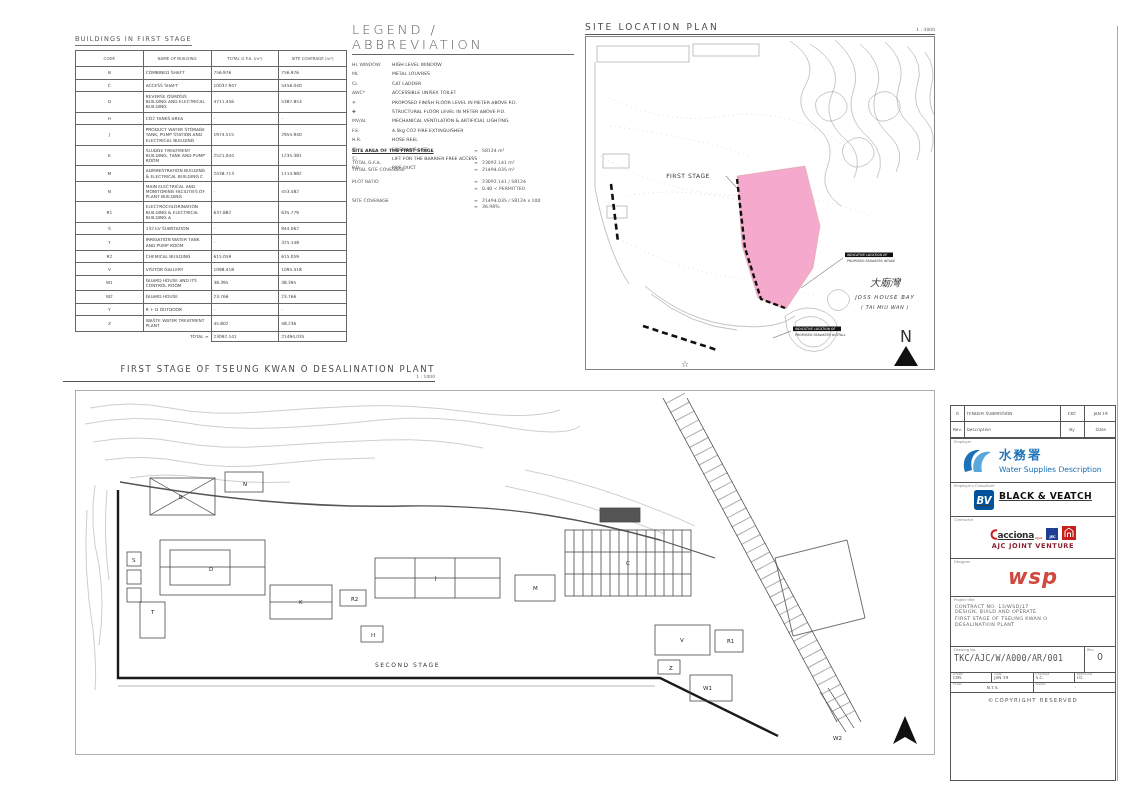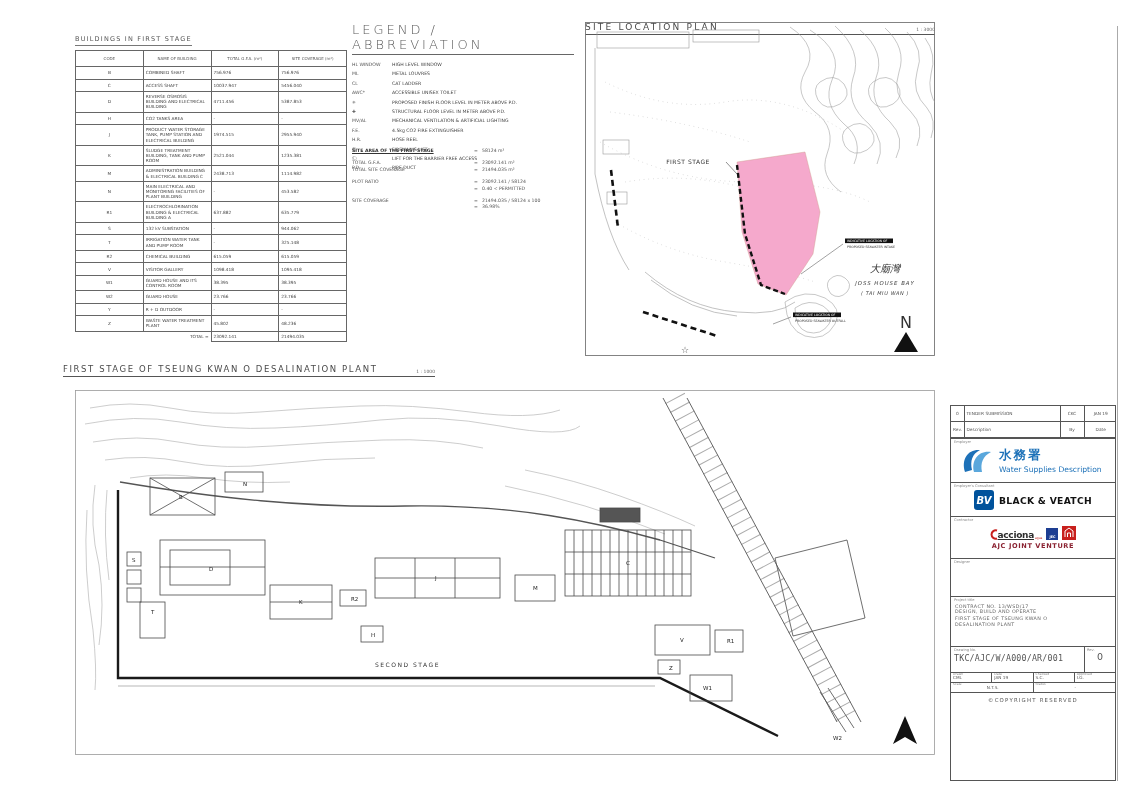--- a/index.html
+++ b/index.html
@@ -39,45 +39,45 @@
   .pr-label { width:118px; flex:none; }
   .pr-label.strong { font-weight:bold; color:#333; text-decoration:underline; }
   .pr-eq { width:12px; flex:none; text-align:center; }
   .pr-val { flex:1; }
 
   
   #slp-head { left:585px; top:22px; width:350px; display:flex; justify-content:space-between;
     align-items:flex-end; border-bottom:0.9px solid #555; padding-bottom:2px; }
   #slp-title { font-size:9px; letter-spacing:2.2px; color:#4a4a4a; }
   #slp-scale { font-size:4.5px; color:#666; }
-  #slp-box { left:585px; top:22px; width:350px; height:432px; }
+  #slp-box { left:585px; top:36px; width:350px; height:432px; }
 
   
   #mp-head { left:63px; top:364px; width:372px; display:flex; justify-content:space-between;
-    align-items:flex-end; border-bottom:0.9px solid #555; padding-bottom:2px; }
+    align-items:flex-end; border-bottom:0.9px solid #555; padding-bottom:2px;flex-direction:column; }
   #mp-title { font-size:8.5px; letter-spacing:1.6px; color:#4a4a4a; }
   #mp-scale { font-size:4.5px; color:#666; }
   #mp-box { left:75px; top:390px; width:860px; height:365px; }
 
   
   #tb { left:950px; top:405px; width:166px; height:376px; border:0.9px solid #555; background:#fff; }
   .tb-sec { border-bottom:0.8px solid #555; position:relative; overflow:hidden; }
   .tb-label { font-size:3.6px; color:#888; padding:1.5px 0 0 3px; }
   table.rev { border-collapse:collapse; width:100%; table-layout:fixed; }
   table.rev td { border:0.6px solid #555; height:15.5px; font-size:4.3px; color:#555;
     padding:0 2px; overflow:hidden; white-space:nowrap; }
   table.rev tr td:first-child { border-left:none; } table.rev tr td:last-child { border-right:none; }
   table.rev tr:first-child td { border-top:none; }
   .rev-c { text-align:center; }
   #sec-employer { height:44px; }
   .emp-row { display:flex; align-items:center; gap:4px; padding:2px 4px 0 8px; }
   .emp-texts .cn { font-size:12.5px; font-weight:bold; color:var(--wsd); letter-spacing:2px; }
   .emp-texts .en { font-size:7.6px; color:var(--wsd); margin-top:1px; }
   #sec-consult { height:34px; }
-  .bv-row { display:flex; align-items:center; justify-content:center; gap:5px; padding-top:2px; }
+  .bv-row { display:flex; align-items:flex-start; justify-content:center; gap:5px; padding-top:2px;text-decoration:underline; }
   .bv-logo { width:20px; height:20px; background:var(--bv); border-radius:3px; color:#fff;
     font-weight:bold; font-style:italic; font-size:10px; display:flex; align-items:center; justify-content:center; }
   .bv-name { font-size:9.2px; font-weight:bold; color:#111; letter-spacing:0.3px; }
   #sec-contract { height:42px; }
   .ajc-logos { display:flex; align-items:flex-end; justify-content:center; gap:4px; height:18px; }
   .acciona { display:flex; align-items:center; }
   .acciona-name { font-size:9px; font-weight:bold; color:#2d2d2d; letter-spacing:-0.3px;text-decoration:underline; }
   .acciona-sub { font-size:3px; color:#c8201d; margin-left:1px; align-self:flex-end; }
   .jec-logo { width:12px; height:12px; background:var(--jec); color:#fff; font-size:3.4px;
     font-weight:bold; display:flex; align-items:flex-end; justify-content:center; padding-bottom:1px; }
@@ -555,20 +555,21 @@
       <svg width="14" height="15" viewBox="0 0 14 15">
         <rect x="0" y="1" width="14" height="14" fill="var(--cscec)"></rect>
         <path d="M3,12 V6 L7,3 L11,6 V12 M5.5,12 V8 H8.5 V12" stroke="#fff" stroke-width="1" fill="none"></path>
       </svg>
     </div>
     <div class="ajc-name">AJC JOINT VENTURE</div>
   </div>
 
   <div class="tb-sec" id="sec-designer">
     <div class="tb-label">Designer</div>
+    <div class="wsp">wsp</div>
   </div>
 
   <div class="tb-sec" id="sec-project">
     <div class="tb-label">Project title</div>
     <div class="proj-contract">CONTRACT NO. 13/WSD/17</div>
     <div class="proj-line">DESIGN, BUILD AND OPERATE</div>
     <div class="proj-line">FIRST STAGE OF TSEUNG KWAN O</div>
     <div class="proj-line">DESALINATION PLANT</div>
   </div>
 

